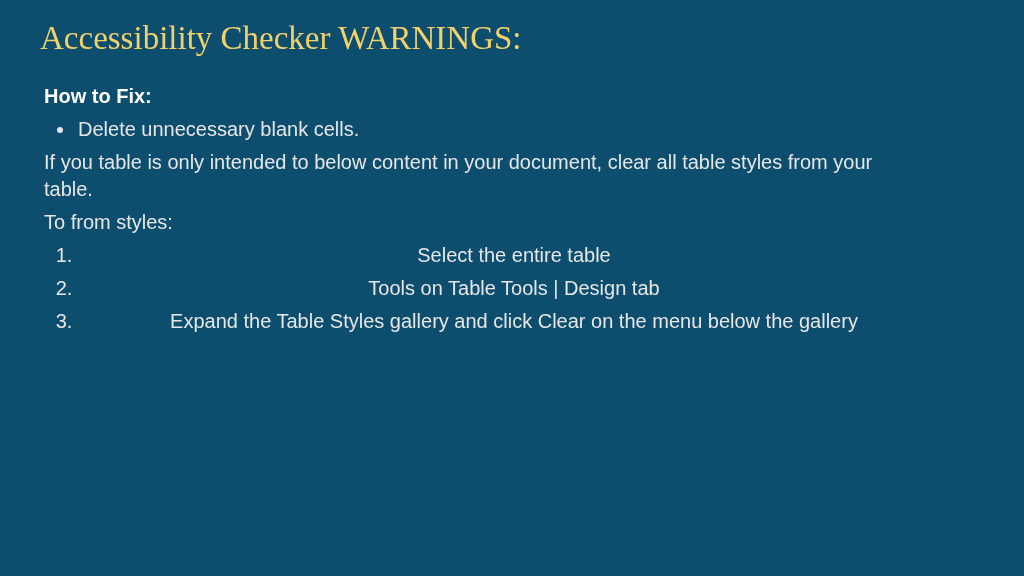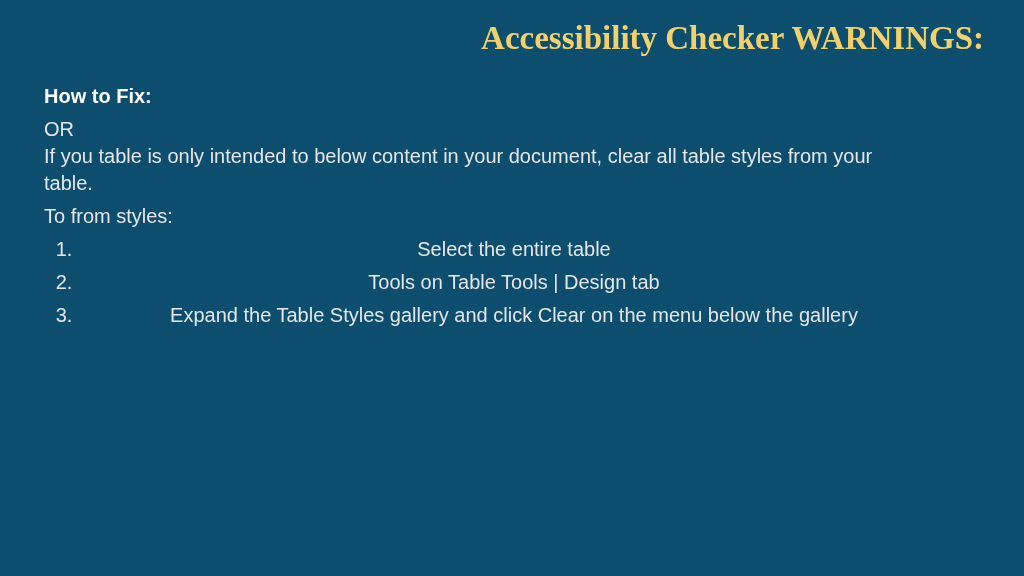--- a/index.html
+++ b/index.html
@@ -11,23 +11,23 @@
     font-family: Arial, Helvetica, sans-serif;
     overflow: hidden;
   }
   .slide {
     width: 1024px;
     height: 576px;
     box-sizing: border-box;
     padding: 18px 40px 0 40px;
   }
   .title {
-    text-align: right;
+    text-align: left;
     font-family: Georgia, 'Times New Roman', serif;
-    font-weight: bold;
+    font-weight: normal;
     color: #f2d16b;
     font-size: 33px;
     line-height: 1.25;
     margin-bottom: 24px;
   }
   .body {
     color: #e6e6e6;
     font-size: 20px;
     line-height: 1.35;
     padding-left: 4px;
@@ -71,22 +71,24 @@
 <body>
 
 <div class="slide">
   <div class="title">
     <span>Accessibility Checker WARNINGS:</span><br>
   </div>
 
   <div class="body">
     <div class="howfix">How to Fix:</div>
 
+    <ul class="bullets">
+      <li>Delete unnecessary blank cells.</li>
+    </ul>
 
-    <div class="or">OR</div>
     <div class="para">If you table is only intended to below content in your document, clear all table styles from your table.</div>
 
     <div class="toclear">To from styles:</div>
 
     <ol class="steps">
       <li>Select the entire table</li>
       <li>Tools on Table Tools | Design tab</li>
       <li>Expand the Table Styles gallery and click Clear on the menu below the gallery</li>
     </ol>
   </div>

